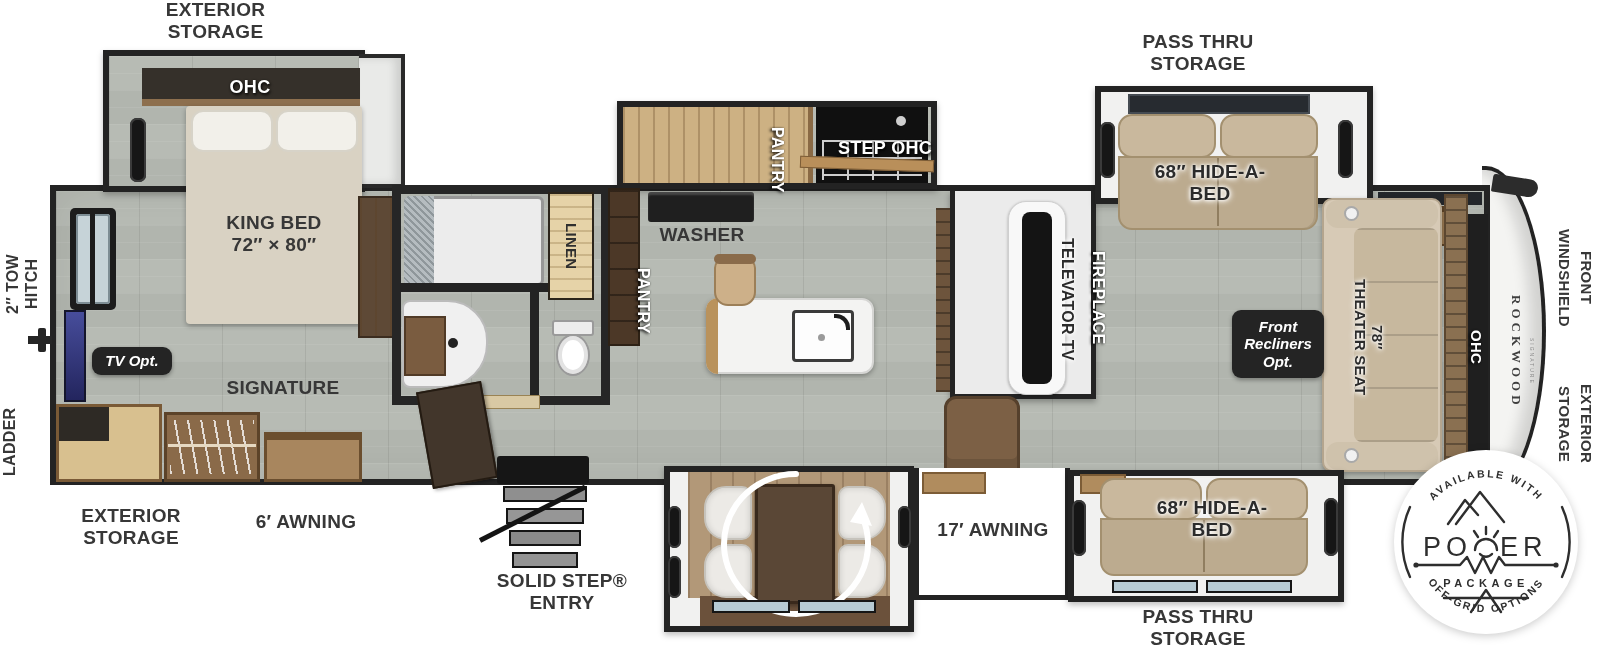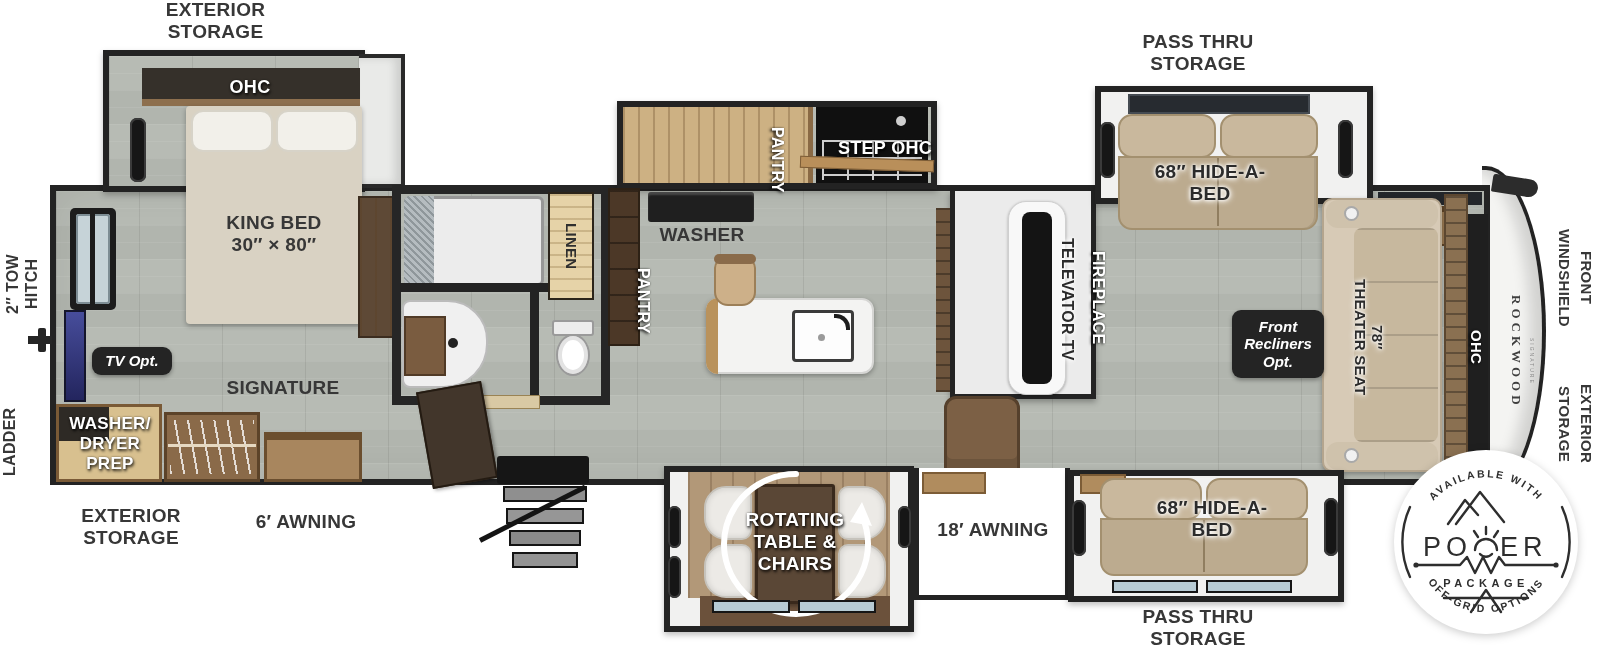--- a/index.html
+++ b/index.html
@@ -43,37 +43,34 @@
   <div class="abs floor slide" style="left:103px;top:50px;width:262px;height:142px;"></div>
   <div class="abs" style="left:359px;top:54px;width:46px;height:134px;background:#e9eae8;border:4px solid #2a2a2a;border-left:none;box-shadow:inset -6px 0 8px rgba(0,0,0,.12);"></div>
   <div class="abs" style="left:142px;top:68px;width:218px;height:38px;background:#35302a;border-bottom:7px solid #8d6f4e;"></div>
   <div class="abs flex lbl white" style="left:205px;top:74px;width:90px;height:26px;font-size:18px;">OHC</div>
   <div class="abs winslot" style="left:130px;top:118px;width:16px;height:64px;"></div>
 
   <div class="abs" style="left:186px;top:106px;width:176px;height:218px;background:#d9d2c3;border-radius:4px;box-shadow:0 2px 5px rgba(0,0,0,.3);"></div>
   <div class="abs" style="left:191px;top:110px;width:82px;height:42px;background:#f2f0ea;border:2px solid #d7d3c8;border-radius:12px;"></div>
   <div class="abs" style="left:276px;top:110px;width:82px;height:42px;background:#f2f0ea;border:2px solid #d7d3c8;border-radius:12px;"></div>
   <div class="abs flex lbl sz19" style="left:200px;top:210px;width:148px;height:48px;">KING BED
-30″ × 80″</div>
+72″ × 80″</div>
 
   <div class="abs woodgrain" style="left:358px;top:196px;width:40px;height:142px;background-color:#5e4936;border:2px solid #3b2c1f;"></div>
 
   <div class="abs" style="left:70px;top:208px;width:46px;height:102px;background:#1c1c1c;border-radius:5px;"></div>
   <div class="abs" style="left:76px;top:214px;width:34px;height:90px;background:#c6d3d8;border-radius:3px;box-shadow:inset 0 0 0 2px #7d8d94;"></div>
   <div class="abs" style="left:90px;top:214px;width:5px;height:90px;background:#1c1c1c;"></div>
   <div class="abs" style="left:64px;top:310px;width:22px;height:92px;background:linear-gradient(#474d9b,#23255e);border:2px solid #14152c;"></div>
   <div class="abs flex badgebox" style="left:92px;top:347px;width:80px;height:28px;">TV Opt.</div>
   <div class="abs" style="left:28px;top:336px;width:24px;height:8px;background:#262626;"></div>
   <div class="abs" style="left:38px;top:328px;width:8px;height:24px;background:#262626;border-radius:2px;"></div>
 
   <div class="abs" style="left:56px;top:404px;width:106px;height:78px;background:#d8c08f;border:3px solid #7a5a36;"></div>
   <div class="abs" style="left:59px;top:407px;width:50px;height:34px;background:#2e2a25;"></div>
-  <div class="abs flex lbl white sz17" style="left:54px;top:410px;width:112px;height:68px;">WASHER/
-DRYER
-PREP</div>
   <div class="abs" style="left:164px;top:412px;width:96px;height:70px;background:#8a6a49;border:3px solid #5c4329;"></div>
   <div class="abs" style="left:170px;top:420px;width:84px;height:54px;opacity:.85;background:repeating-linear-gradient(80deg, rgba(255,255,255,.9) 0 2px, rgba(0,0,0,0) 2px 13px);"></div>
   <div class="abs" style="left:168px;top:444px;width:88px;height:3px;background:#e6d9c2;"></div>
   <div class="abs" style="left:264px;top:432px;width:98px;height:50px;background:#a8865e;border:3px solid #6b4e2e;border-top:8px solid #6b4e2e;"></div>
   <div class="abs flex lbl sz19" style="left:210px;top:376px;width:146px;height:24px;">SIGNATURE</div>
 
   <div class="abs" style="left:392px;top:185px;width:218px;height:220px;border:9px solid #262626;"></div>
   <div class="abs" style="left:404px;top:196px;width:140px;height:90px;background:#ececec;border:3px solid #979797;border-radius:6px;"></div>
   <div class="abs" style="left:404px;top:196px;width:30px;height:90px;background:repeating-linear-gradient(45deg,#8f979b 0 2px,#b5bcc0 2px 5px);border-radius:6px 0 0 6px;"></div>
   <div class="abs wall" style="left:400px;top:283px;width:148px;height:9px;"></div>
@@ -161,32 +158,29 @@
   <div class="abs" style="left:700px;top:596px;width:190px;height:30px;background:#6b513b;"></div>
   <div class="abs chair" style="left:704px;top:486px;width:48px;height:54px;border-radius:22px 10px 10px 22px;"></div>
   <div class="abs chair" style="left:838px;top:486px;width:48px;height:54px;border-radius:10px 22px 22px 10px;"></div>
   <div class="abs chair" style="left:704px;top:544px;width:48px;height:54px;border-radius:22px 10px 10px 22px;"></div>
   <div class="abs chair" style="left:838px;top:544px;width:48px;height:54px;border-radius:10px 22px 22px 10px;"></div>
   <div class="abs" style="left:755px;top:484px;width:80px;height:120px;background:#5a4736;border:3px solid #39291c;border-radius:3px;box-shadow:0 2px 4px rgba(0,0,0,.35);"></div>
   <svg class="abs" style="left:712px;top:464px;width:168px;height:162px;z-index:4;" viewBox="0 0 168 162">
     <path d="M 84 10 A 72 70 0 1 0 150 52" fill="none" stroke="#ffffff" stroke-width="6" stroke-linecap="round"></path>
     <polygon points="150,38 160,62 138,58" fill="#ffffff"></polygon>
   </svg>
-  <div class="abs flex lbl white sz19" style="left:722px;top:500px;width:146px;height:84px;z-index:5;">ROTATING
-TABLE &amp;
-CHAIRS</div>
   <div class="abs bluwin" style="left:712px;top:600px;width:78px;height:13px;z-index:4;"></div>
   <div class="abs bluwin" style="left:798px;top:600px;width:78px;height:13px;z-index:4;"></div>
   <div class="abs winslot" style="left:668px;top:506px;width:13px;height:42px;"></div>
   <div class="abs winslot" style="left:668px;top:556px;width:13px;height:42px;"></div>
   <div class="abs winslot" style="left:898px;top:506px;width:13px;height:42px;"></div>
 
   <div class="abs" style="left:914px;top:468px;width:156px;height:132px;background:#ffffff;border:5px solid #232323;border-top:none;"></div>
   <div class="abs" style="left:922px;top:472px;width:64px;height:22px;background:#b08c5e;border:2px solid #7c5c36;"></div>
-  <div class="abs flex lbl sz19" style="left:928px;top:516px;width:130px;height:28px;">18′ AWNING</div>
+  <div class="abs flex lbl sz19" style="left:928px;top:516px;width:130px;height:28px;">17′ AWNING</div>
 
   <div class="abs slide" style="left:1068px;top:470px;width:276px;height:132px;background:#f1f1f0;"></div>
   <div class="abs" style="left:1080px;top:474px;width:46px;height:20px;background:#b08c5e;border:2px solid #7c5c36;"></div>
   <div class="abs" style="left:1100px;top:478px;width:102px;height:42px;background:#c9b89d;border:2px solid #a3906f;border-radius:14px;"></div>
   <div class="abs" style="left:1206px;top:478px;width:102px;height:42px;background:#c9b89d;border:2px solid #a3906f;border-radius:14px;"></div>
   <div class="abs" style="left:1100px;top:518px;width:208px;height:58px;background:#bcab8f;border:2px solid #a3906f;border-radius:0 0 14px 14px;"></div>
   <div class="abs" style="left:1203px;top:520px;width:2px;height:52px;background:rgba(90,70,40,.45);"></div>
   <div class="abs bluwin" style="left:1112px;top:580px;width:86px;height:13px;"></div>
   <div class="abs bluwin" style="left:1206px;top:580px;width:86px;height:13px;"></div>
   <div class="abs winslot" style="left:1072px;top:500px;width:14px;height:56px;"></div>
@@ -201,20 +195,22 @@
   <div class="abs flex vflip lbl sz16" style="left:0px;top:226px;width:46px;height:116px;">2″ TOW
 HITCH</div>
   <div class="abs flex vflip lbl sz16" style="left:-2px;top:390px;width:24px;height:104px;">LADDER</div>
   <div class="abs flex vert lbl sz15" style="left:1550px;top:202px;width:50px;height:152px;line-height:1.45;">FRONT
 WINDSHIELD</div>
   <div class="abs flex vert lbl sz15" style="left:1550px;top:368px;width:50px;height:112px;line-height:1.45;">EXTERIOR
 STORAGE</div>
   <div class="abs flex lbl sz19" style="left:66px;top:504px;width:130px;height:46px;">EXTERIOR
 STORAGE</div>
   <div class="abs flex lbl sz19" style="left:240px;top:509px;width:132px;height:26px;">6′ AWNING</div>
+  <div class="abs flex lbl sz19" style="left:470px;top:566px;width:184px;height:52px;">SOLID STEP®
+ENTRY</div>
   <div class="abs flex lbl sz19" style="left:1128px;top:602px;width:140px;height:52px;">PASS THRU
 STORAGE</div>
 
   <svg class="abs" style="left:1392px;top:448px;width:188px;height:188px;z-index:6;filter:drop-shadow(0 2px 4px rgba(0,0,0,.2));" viewBox="0 0 188 188">
     <defs>
       <path id="arcTop" d="M 27 79 A 70 70 0 0 1 161 79"></path>
       <path id="arcBot" d="M 25 110 A 71 71 0 0 0 163 110"></path>
     </defs>
     <circle cx="94" cy="94" r="92" fill="#ffffff"></circle>
     <path d="M 18 129 A 84 84 0 0 1 18 59" fill="none" stroke="#2e2e2e" stroke-width="2.4" stroke-linecap="round"></path>

